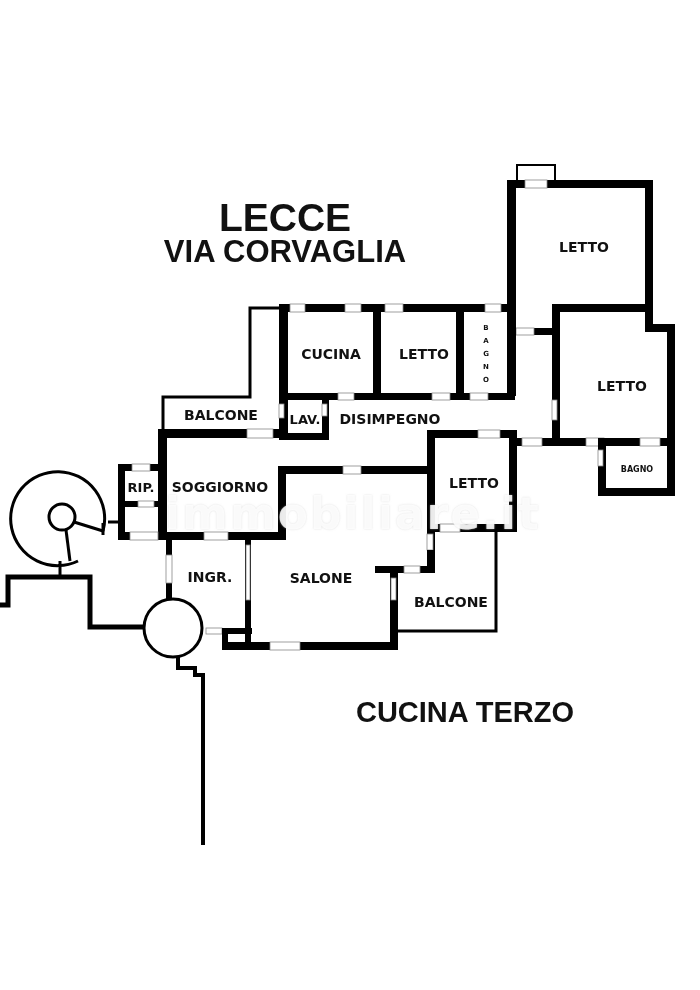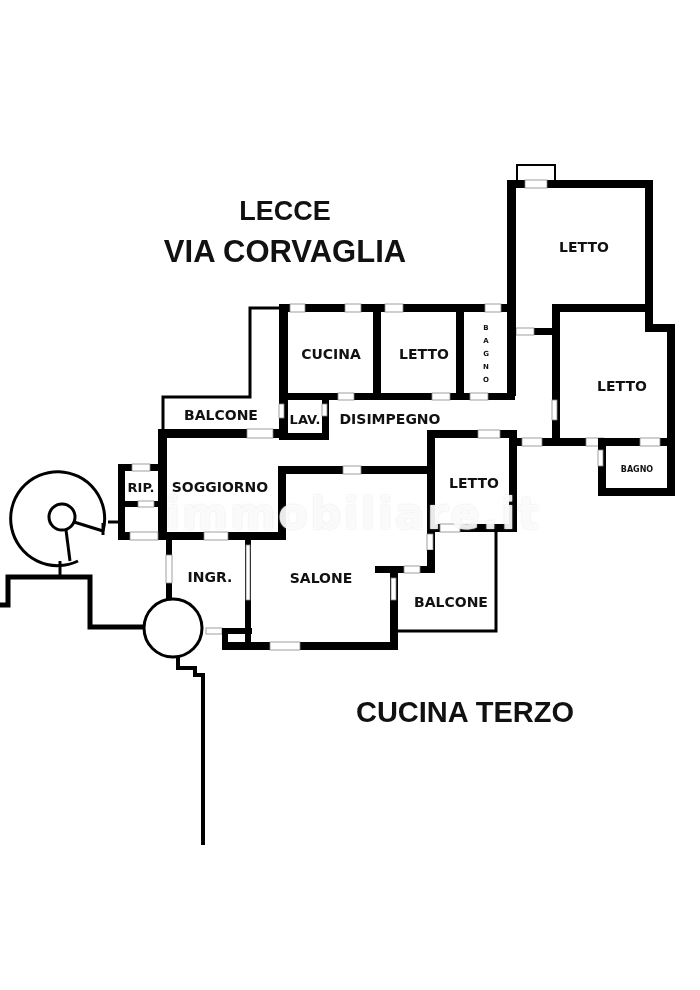--- a/index.html
+++ b/index.html
@@ -8,21 +8,21 @@
   .title{position:absolute;font-family:"Liberation Sans",sans-serif;font-weight:bold;color:#111;text-align:center;white-space:nowrap;}
   .lbl{font-family:"DejaVu Sans",sans-serif;font-weight:bold;fill:#111;}
   .wall{fill:#000;}
   .win{fill:#fff;stroke:#888;stroke-width:0.8;}
   .thin{fill:none;stroke:#000;stroke-width:3;}
   .wm{position:absolute;left:165px;top:488px;font-family:"DejaVu Sans",sans-serif;font-weight:bold;font-size:44px;color:rgba(255,255,255,0.85);letter-spacing:2px;text-shadow:0 0 2px rgba(200,200,200,0.6);}
 </style>
 </head>
 <body>
 
-<div class="title" style="left:185px;top:196px;width:200px;font-size:27px;">LECCE</div>
+<div class="title" style="left:185px;top:196px;width:200px;font-size:39px;">LECCE</div>
 <div class="title" style="left:135px;top:234px;width:300px;font-size:31px;">VIA CORVAGLIA</div>
 
 <svg width="700" height="990" viewBox="0 0 700 990" xmlns="http://www.w3.org/2000/svg">
 
   <g>
     <rect class="thin" x="517" y="165" width="38" height="17" style="stroke-width:2"></rect>
     <rect class="wall" x="507" y="180" width="145" height="8"></rect>
     <rect class="win" x="525" y="180" width="22" height="8"></rect>
     <rect class="wall" x="507" y="180" width="9" height="153"></rect>
     <rect class="wall" x="645" y="180" width="8" height="148"></rect>

